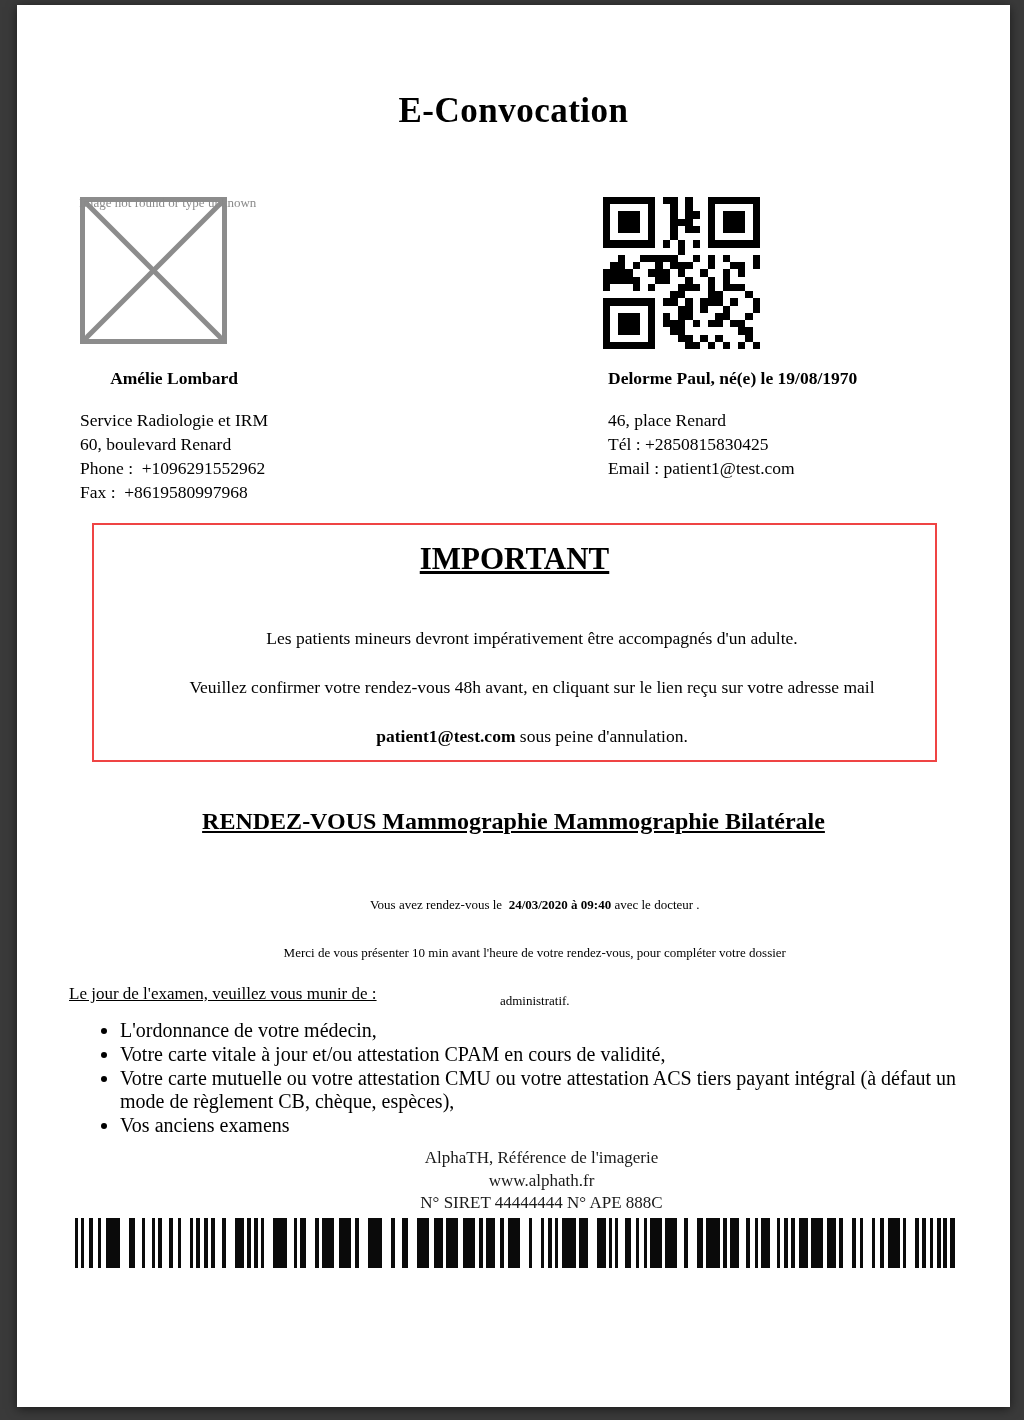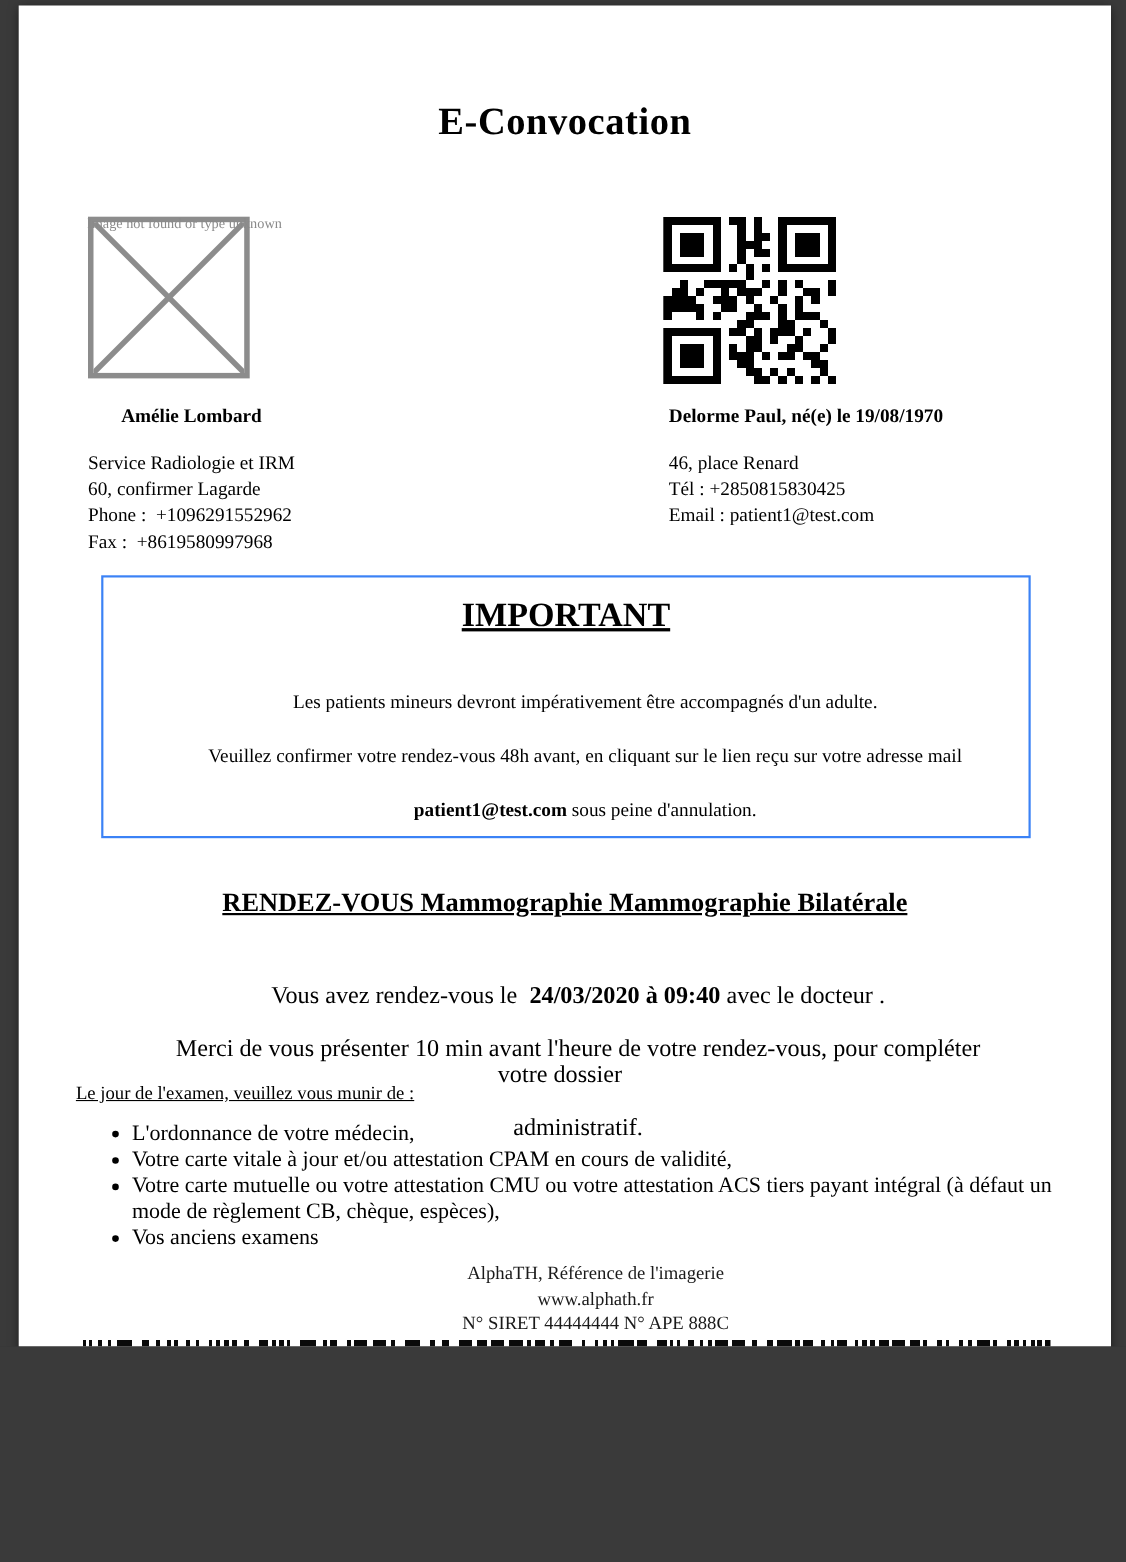--- a/index.html
+++ b/index.html
@@ -4,21 +4,21 @@
 <style>
   html, body {
     margin: 0;
     padding: 0;
     background: #3a3a3a;
     font-family: "Liberation Serif", "DejaVu Serif", serif;
   }
   .stage {
     position: relative;
     width: 1024px;
-    height: 1224px;
+    height: 1420px;
     background: #3a3a3a;
     overflow: hidden;
   }
   .page {
     position: absolute;
     left: 17px;
     top: 5px;
     width: 993px;
     height: 1402px;
     background: #ffffff;
@@ -75,21 +75,21 @@
   .contact .name { font-weight: bold; white-space: pre; text-align: center; }
   .contact .lines { margin-top: 18px; }
   .contact .line { white-space: pre; }
   
   .important-box {
     position: absolute;
     left: 75px;
     top: 518px;
     width: 841px;
     height: 235px;
-    border: 2px solid #3b82f6;
+    border: 2px solid #ef4444;
     text-align: center;
   }
   .important-title {
     margin-top: 16px;
     font-size: 31px;
     font-weight: bold;
     text-decoration: underline;
   }
   .important-body {
     margin: 24px auto 0;
@@ -114,24 +114,24 @@
     left: 0;
     width: 100%;
     text-align: center;
     font-size: 24px;
     font-weight: bold;
   }
   .rdv-heading span { text-decoration: underline; }
   .rdv-note {
     position: absolute;
     top: 864px;
-    left: 92px;
+    left: 108px;
     width: 800px;
     text-align: center;
-    font-size: 22px;
+    font-size: 13px;
     line-height: 24px;
     white-space: pre-wrap;
   }
   
   .checklist-heading {
     position: absolute;
     left: 52px;
     top: 979px;
     font-size: 17px;
     text-decoration: underline;
@@ -406,21 +406,21 @@
           <rect x="16" y="20" width="1" height="1"></rect>
           <rect x="18" y="20" width="1" height="1"></rect>
           <rect x="20" y="20" width="1" height="1"></rect>
         </svg>
     </div>
 
     <div class="contact provider">
       <div class="name">Amélie Lombard</div>
       <div class="lines">
         <div class="line">Service Radiologie et IRM</div>
-        <div class="line">60, confirmer Lagarde</div>
+        <div class="line">60, boulevard Renard</div>
         <div class="line">Phone :  +1096291552962</div>
         <div class="line">Fax :  +8619580997968</div>
       </div>
     </div>
 
     <div class="contact patient">
       <div class="name">Delorme Paul, né(e) le 19/08/1970</div>
       <div class="lines">
         <div class="line">46, place Renard</div>
         <div class="line">Tél : +2850815830425</div>

